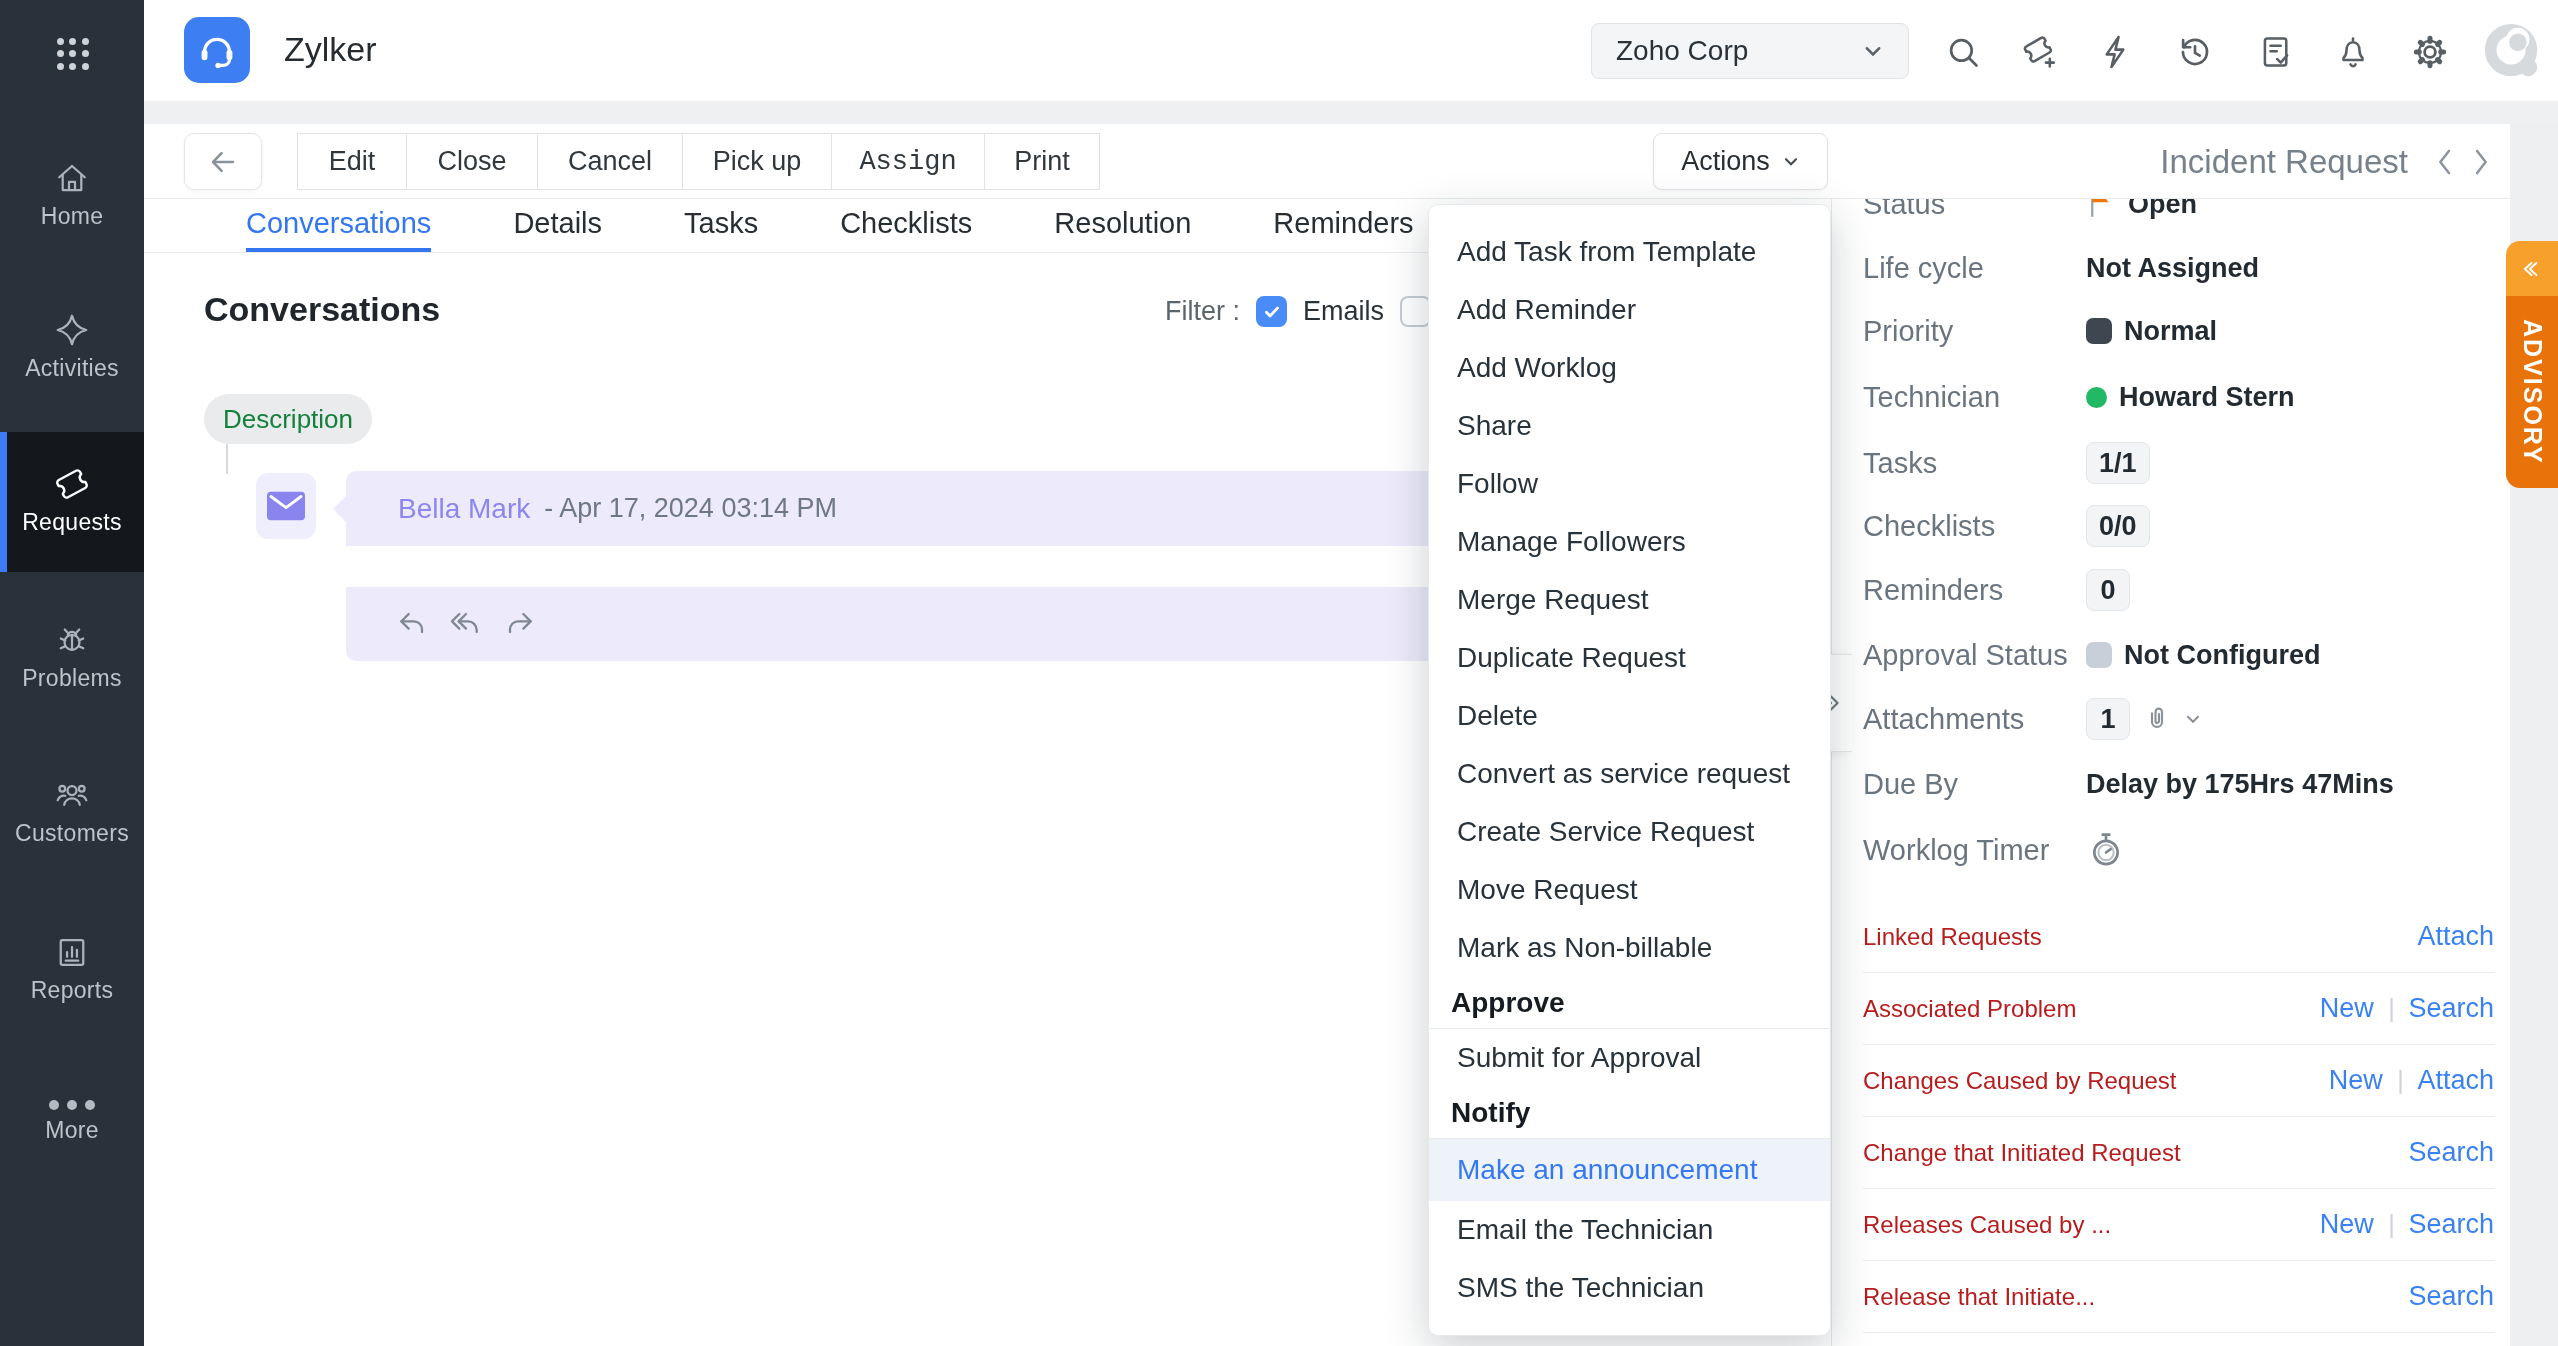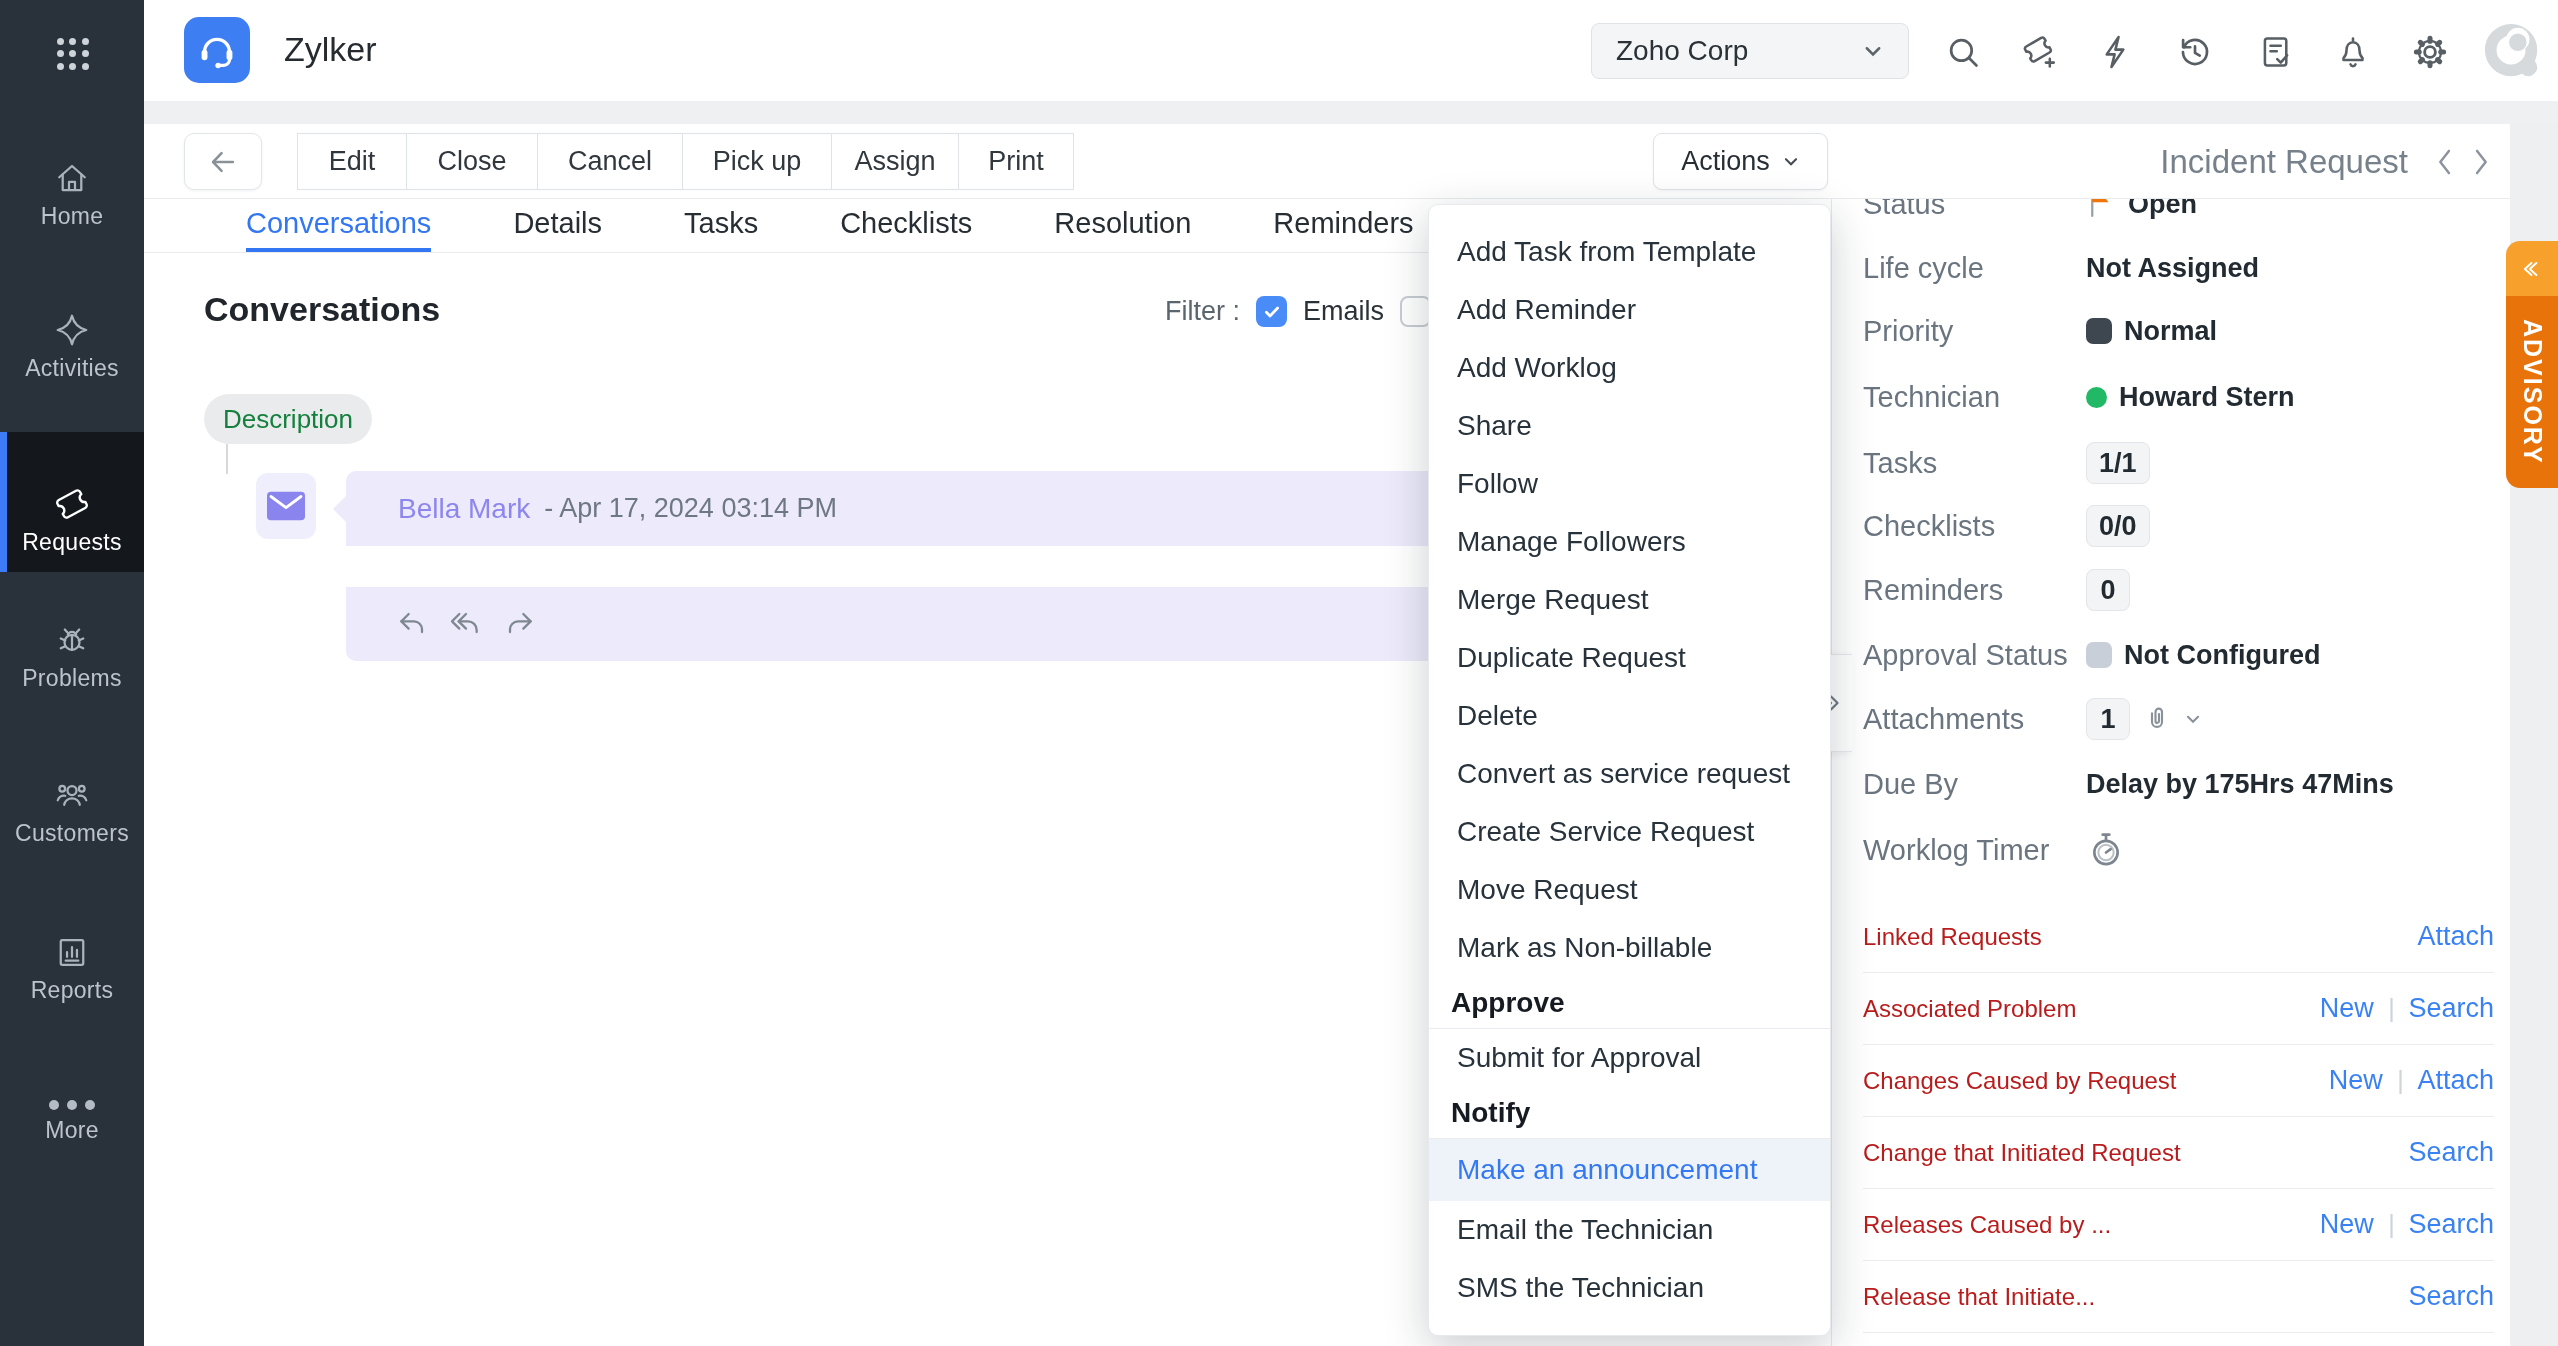--- a/index.html
+++ b/index.html
@@ -14,21 +14,21 @@
 
   
   .sidebar { position:absolute; left:0; top:0; width:144px; height:1346px; background:#29313b; z-index:5; }
   .grid-icon { position:absolute; left:57px; top:38px; width:32px; height:32px;
     display:grid; grid-template-columns:repeat(3,1fr); gap:5px; cursor:pointer; }
   .grid-icon i { width:7px; height:7px; border-radius:50%; background:#cdd3d9; }
   .sitem { position:absolute; left:0; width:144px; text-align:center; cursor:pointer; }
   .sitem .sicon { display:flex; justify-content:center; color:#aab3bc; }
   .sitem .slabel { display:block; margin-top:7px; font-size:23px; color:#bcc3cb; letter-spacing:.3px; }
   .s0{top:160px} .s1{top:312px} .s3{top:622px} .s4{top:777px} .s5{top:934px} .s6{top:1100px}
-  .sitem.active { top:432px; height:140px; background:#14181d; padding-top:54px; }
+  .sitem.active { top:432px; height:140px; background:#14181d; padding-top:34px; }
   .sitem.active::before { content:""; position:absolute; left:0; top:0; width:7px; height:100%; background:#3d7cf6; }
   .sitem.active .sicon { color:#ffffff; }
   .sitem.active .slabel { color:#ffffff; }
   .dots { display:flex; justify-content:center; gap:8px; }
   .dots i { width:10px; height:10px; border-radius:50%; background:#b4bbc3; }
 
   
   .topbar { position:absolute; left:144px; top:0; width:2414px; height:101px; background:#fff; }
   .logo-tile { position:absolute; left:40px; top:17px; width:66px; height:66px; border-radius:15px;
     background:#3d7ef3; display:flex; align-items:center; justify-content:center; cursor:pointer; }
@@ -47,21 +47,21 @@
   .main { position:absolute; left:144px; top:124px; width:2366px; height:1222px; background:#fff; }
 
   .btnrow { position:relative; height:75px; border-bottom:1px solid #e9ebed; }
   .back-btn { position:absolute; left:40px; top:9px; width:78px; height:57px; background:#fff;
     border:1px solid #e3e6e9; border-radius:10px; box-shadow:0 1px 3px rgba(20,30,40,.06);
     display:flex; align-items:center; justify-content:center; color:#8a9299; cursor:pointer; }
   .btn-group { position:absolute; left:153px; top:9px; display:flex; }
   .tb { height:57px; background:#fff; border:1px solid #dfe3e7; margin-left:-1px;
     display:flex; align-items:center; justify-content:center; font-size:27px; color:#30373d; cursor:pointer; }
   .tb:nth-child(1){width:110px; margin-left:0;} .tb:nth-child(2){width:132px;} .tb:nth-child(3){width:146px;}
-  .tb:nth-child(4){width:150px;} .tb:nth-child(5){width:128px;} .tb:nth-child(6){width:116px;}
+  .tb:nth-child(4){width:150px;} .tb:nth-child(5){width:154px;font-family:Liberation Mono, monospace;} .tb:nth-child(6){width:116px;}
   .actions-btn { position:absolute; left:1509px; top:9px; width:175px; height:57px; background:#fff;
     border:1px solid #dfe3e7; border-radius:9px; display:flex; align-items:center; justify-content:center;
     gap:12px; font-size:27px; color:#272e34; cursor:pointer; box-shadow:0 1px 3px rgba(20,30,40,.05); }
   .title-area { position:absolute; right:14px; top:0; height:75px; display:flex; align-items:center; gap:10px;margin-left:38px; }
   .page-title { font-size:33px; color:#76818c; margin-right:12px; }
   .navchev { color:#8b949d; cursor:pointer; display:flex; align-items:center; }
 
   .tabsrow { position:relative; height:54px; width:1687px; border-bottom:1px solid #e9ebed;
     display:flex; align-items:stretch; padding-left:102px; gap:82px; }
   .tab { display:flex; align-items:center; font-size:29px; color:#262d33; cursor:pointer;

